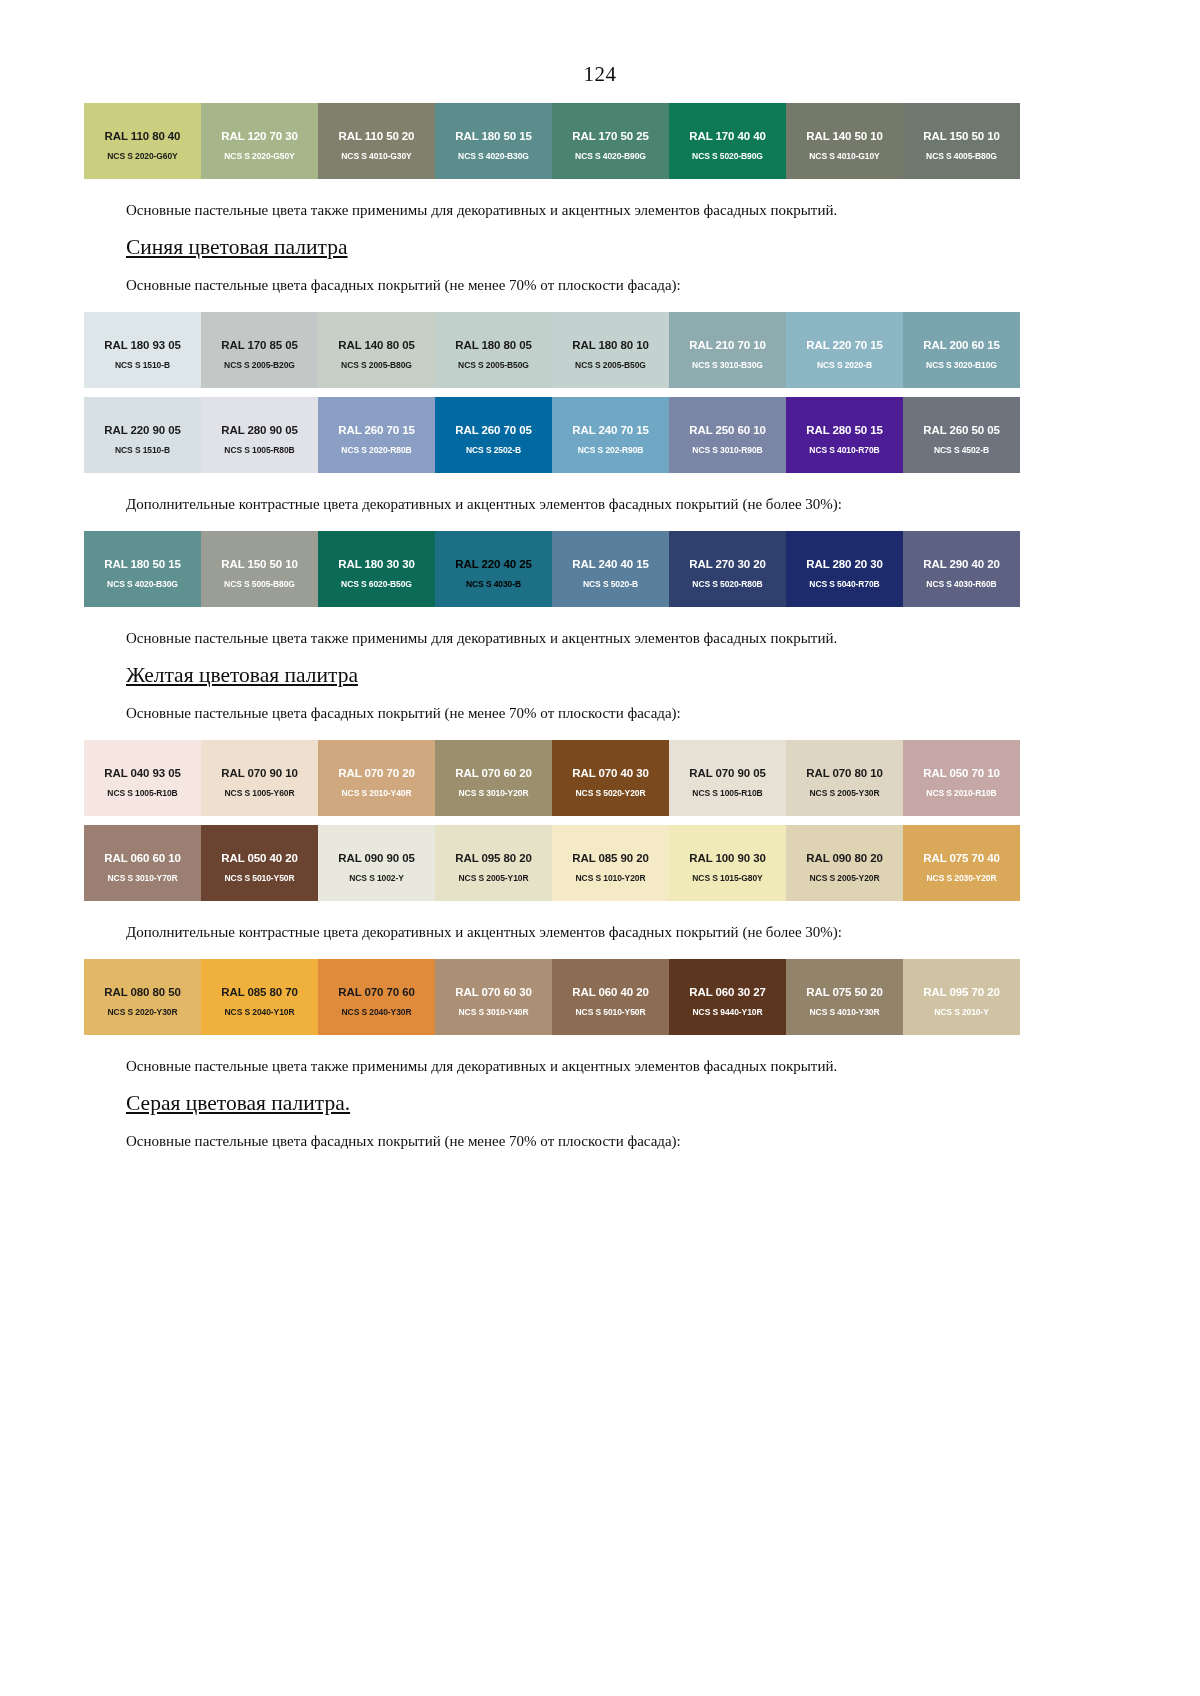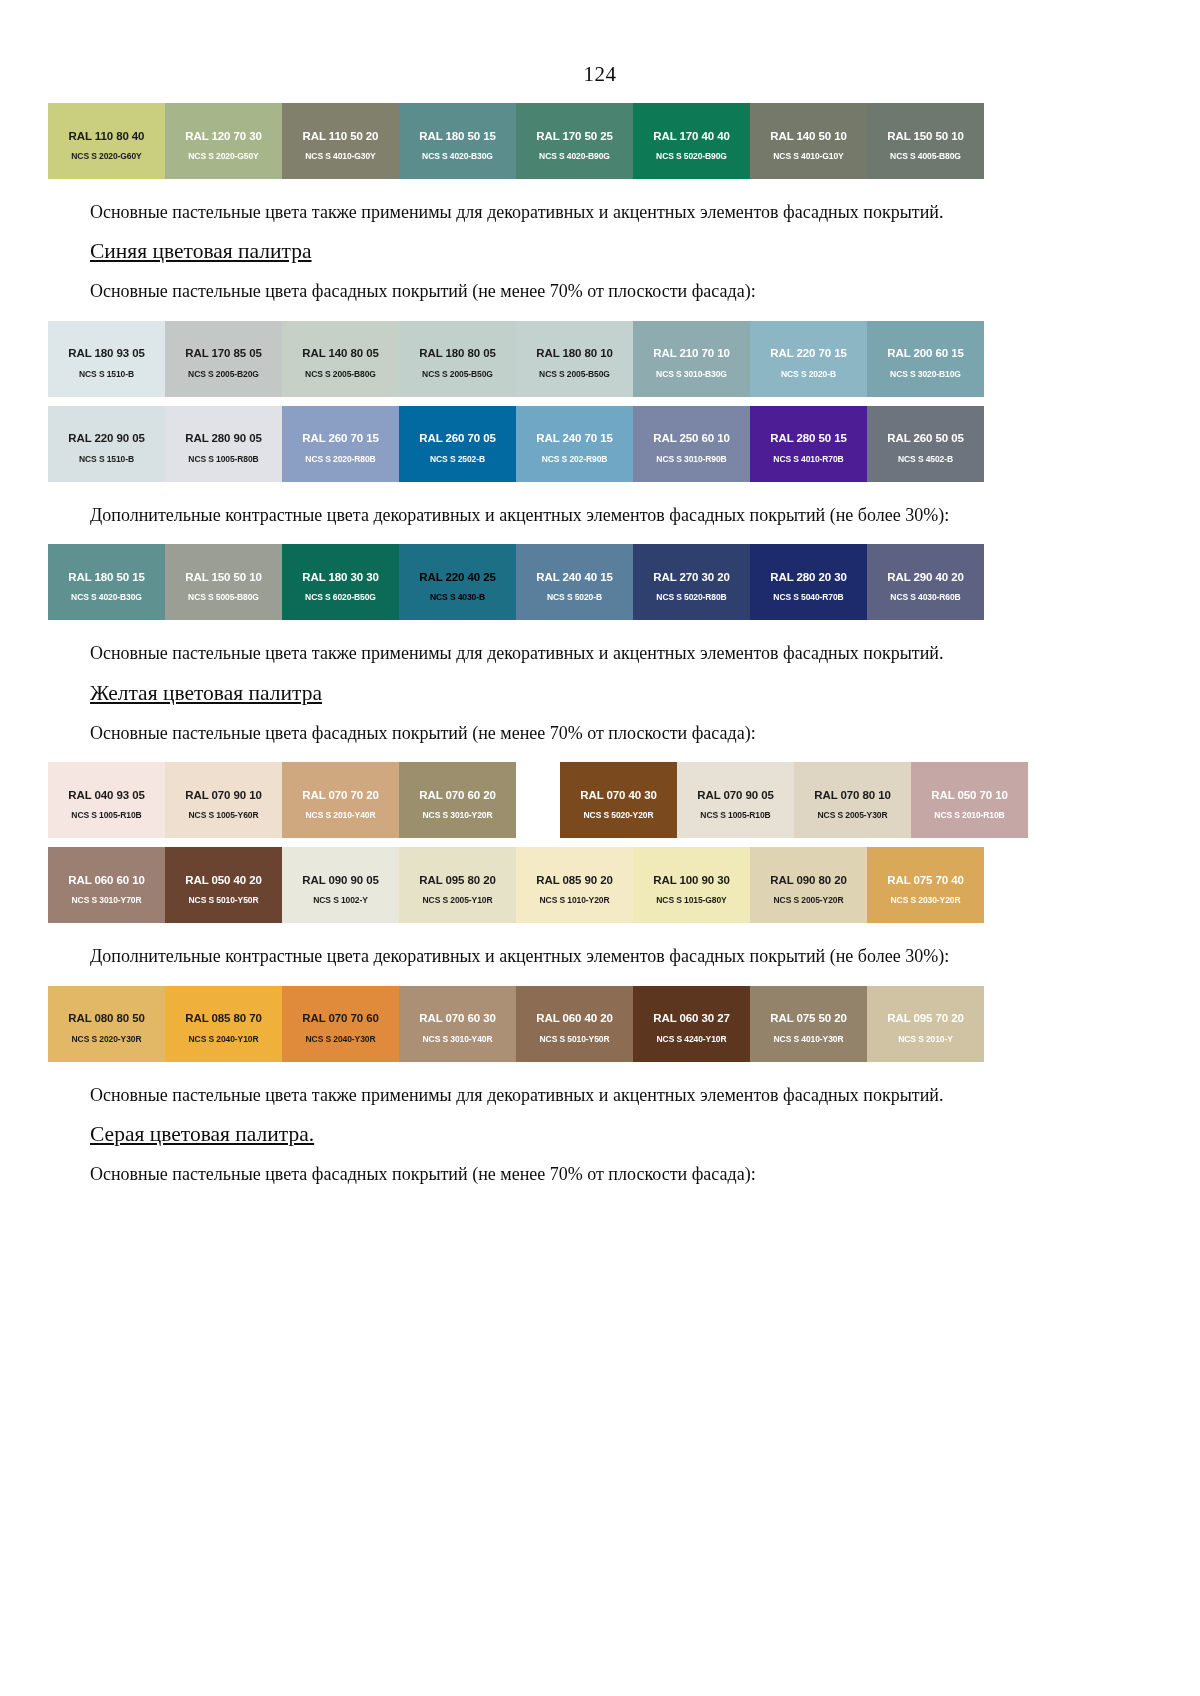--- a/index.html
+++ b/index.html
@@ -3,31 +3,31 @@
 <meta charset="utf-8">
 <style>
   html, body { margin:0; padding:0; background:#fff; }
   body {
     width:1200px; height:1696px;
     font-family:"Liberation Serif", serif;
     color:#0d0d0d;
     position:relative;
     overflow:hidden;
   }
-  .page { padding:0 48px; box-sizing:border-box; width:1200px; }
+  .page { padding:0 84px; box-sizing:border-box; width:1200px; }
   .page-number {
     text-align:center;
     font-size:21px;
     font-family:"Liberation Serif", serif;
     margin-top:62px;
     margin-bottom:0;
     letter-spacing:0.5px;
   }
   p.body {
-    font-size:18px;
+    font-size:15px;
     line-height:1.47;
     text-align:justify;
     margin:0;
     text-indent:42px;
     hyphens:none;
   }
   .spacer-sm { height:14px; }
   .spacer-md { height:20px; }
   .subhead {
     font-size:21.5px;
@@ -259,21 +259,21 @@
           <div class="ncs">NCS S 1005-Y60R</div>
         </div>
         <div class="swatch" style="background: rgb(207, 168, 128); color: rgb(255, 255, 255);">
           <div class="ral">RAL 070 70 20</div>
           <div class="ncs">NCS S 2010-Y40R</div>
         </div>
         <div class="swatch" style="background: rgb(155, 143, 110); color: rgb(255, 255, 255);">
           <div class="ral">RAL 070 60 20</div>
           <div class="ncs">NCS S 3010-Y20R</div>
         </div>
-        <div class="swatch" style="background: rgb(122, 74, 30); color: rgb(255, 255, 255); margin-left: 44px;">
+        <div class="swatch" style="background: rgb(122, 74, 30); color: rgb(255, 255, 255);">
           <div class="ral">RAL 070 40 30</div>
           <div class="ncs">NCS S 5020-Y20R</div>
         </div>
         <div class="swatch" style="background: rgb(230, 225, 212); color: rgb(26, 26, 26);">
           <div class="ral">RAL 070 90 05</div>
           <div class="ncs">NCS S 1005-R10B</div>
         </div>
         <div class="swatch" style="background: rgb(222, 214, 195); color: rgb(26, 26, 26);">
           <div class="ral">RAL 070 80 10</div>
           <div class="ncs">NCS S 2005-Y30R</div>
@@ -339,21 +339,21 @@
         <div class="swatch" style="background: rgb(171, 144, 118); color: rgb(255, 255, 255);">
           <div class="ral">RAL 070 60 30</div>
           <div class="ncs">NCS S 3010-Y40R</div>
         </div>
         <div class="swatch" style="background: rgb(140, 109, 83); color: rgb(255, 255, 255);">
           <div class="ral">RAL 060 40 20</div>
           <div class="ncs">NCS S 5010-Y50R</div>
         </div>
         <div class="swatch" style="background: rgb(93, 54, 32); color: rgb(255, 255, 255);">
           <div class="ral">RAL 060 30 27</div>
-          <div class="ncs">NCS S 4240-Y10R</div>
+          <div class="ncs">NCS S 9440-Y10R</div>
         </div>
         <div class="swatch" style="background: rgb(147, 131, 106); color: rgb(255, 255, 255);">
           <div class="ral">RAL 075 50 20</div>
           <div class="ncs">NCS S 4010-Y30R</div>
         </div>
         <div class="swatch" style="background: rgb(207, 195, 164); color: rgb(255, 255, 255);">
           <div class="ral">RAL 095 70 20</div>
           <div class="ncs">NCS S 2010-Y</div>
         </div>
       </div>

